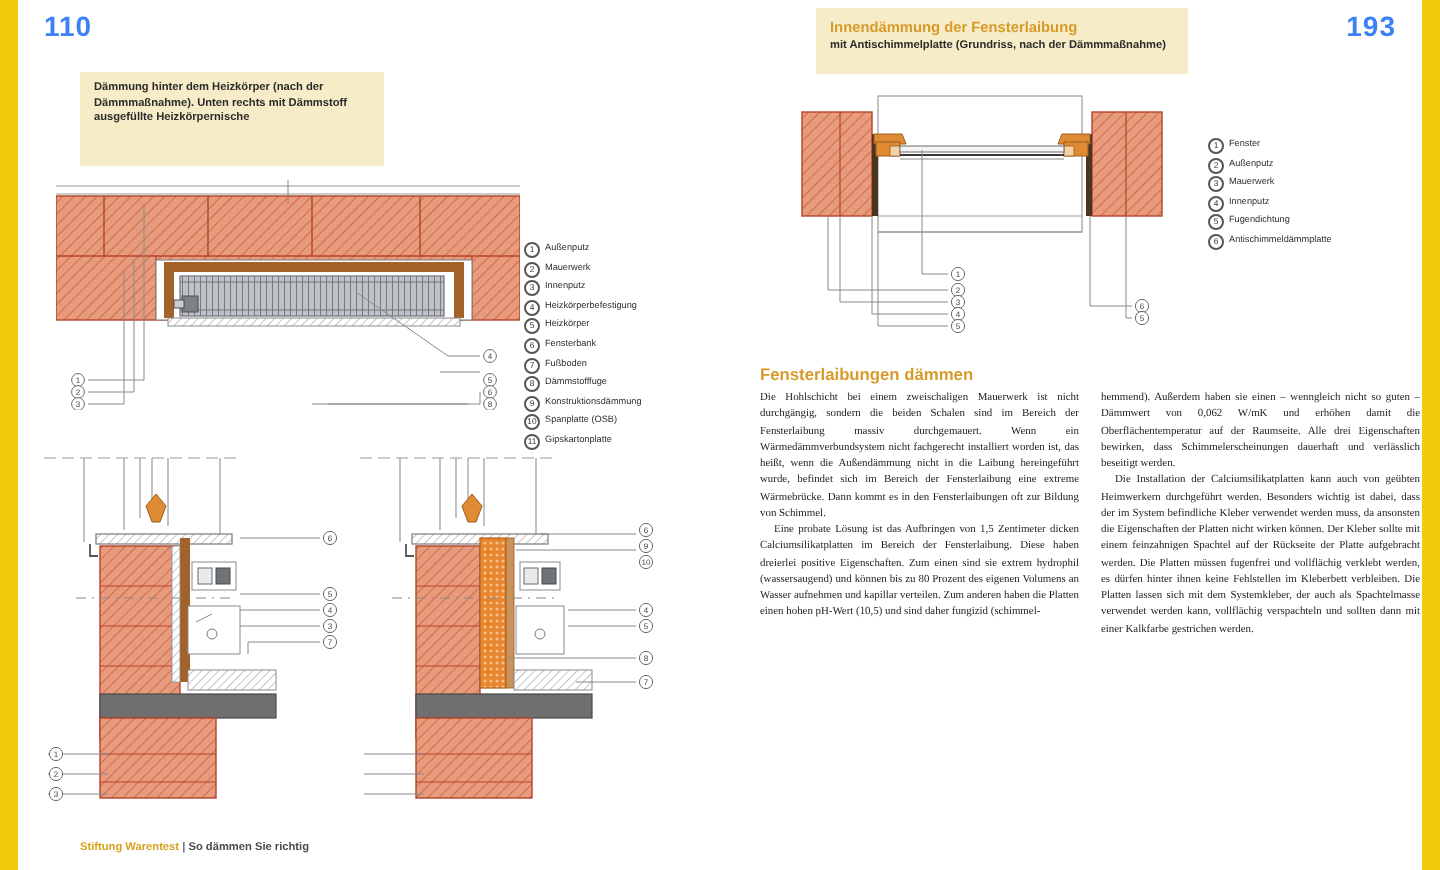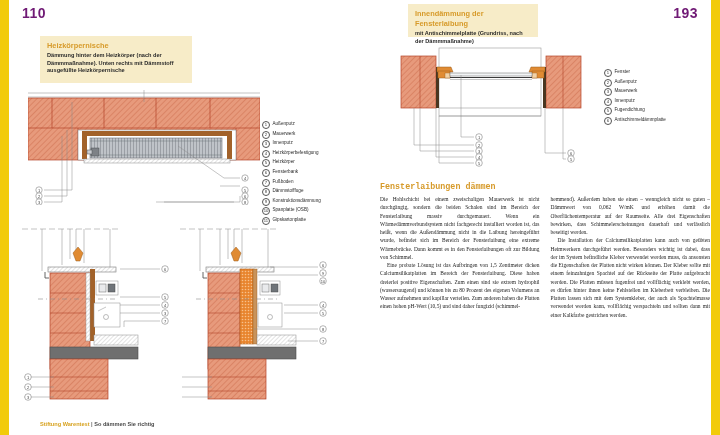--- a/index.html
+++ b/index.html
@@ -8,30 +8,30 @@
     font-family:"Liberation Sans", sans-serif;
     position:relative;
   }
   .page{position:absolute;inset:0;}
 
   
   .bar-left{position:absolute;left:0;top:0;width:9px;height:435px;background:#f2cb0a;}
   .bar-right{position:absolute;right:0;top:0;width:9px;height:435px;background:#f2cb0a;}
 
   
-  .folio{position:absolute;font-weight:bold;font-size:14px;color:#701a75;letter-spacing:.5px;}
+  .folio{position:absolute;font-weight:bold;font-size:14px;color:#3b82f6;letter-spacing:.5px;}
   .folio-left{left:22px;top:5px;}
   .folio-right{right:22px;top:5px;}
 
   
   .capbox{position:absolute;background:#f7ecc8;padding:5px 7px 6px 7px;box-sizing:border-box;}
   .capbox .cap-title{color:#d79b2b;font-weight:bold;font-size:7.4px;line-height:10px;margin-bottom:1px;}
   .capbox .cap-body{color:#2b2b2b;font-weight:bold;font-size:5.6px;line-height:7.6px;}
   #capbox-left{left:40px;top:36px;width:152px;height:47px;}
-  #capbox-right{left:408px;top:4px;width:130px;height:33px;}
+  #capbox-right{left:408px;top:4px;width:186px;height:33px;}
 
   
   .legend{position:absolute;}
   .legend .li{display:flex;align-items:flex-start;gap:2.5px;margin-bottom:1.6px;}
   .legend .num{
     width:6px;height:6px;border:0.5px solid #555;border-radius:50%;
     font-size:4.2px;line-height:5.6px;text-align:center;color:#333;flex:0 0 auto;
   }
   .legend .lbl{font-size:4.6px;line-height:6px;color:#2b2b2b;white-space:nowrap;}
   #legend-left{left:262px;top:121px;}
@@ -40,21 +40,21 @@
   
   .fig{position:absolute;}
   #fig-top-left{left:28px;top:90px;}
   #fig-bottom-left{left:20px;top:225px;}
   #fig-right{left:398px;top:45px;}
 
   
   .article{position:absolute;left:380px;top:182px;width:330px;}
   .art-h{
     color:#d79b2b;font-weight:bold;font-size:8.4px;line-height:11px;margin:0 0 2px 0;
-    font-family:Liberation Mono, monospace;
+    font-family:Liberation Sans, sans-serif;
   }
   .cols{display:flex;gap:11px;}
   .col{width:160px;}
   .col p{
     margin:0;font-family:"Liberation Serif", serif;font-size:5.45px;line-height:8.25px;
     color:#1d1d1d;text-align:justify;
   }
   .col p.indent{text-indent:7px;}
 
   
@@ -68,21 +68,20 @@
 
 <div class="page">
 
   <div class="bar-left"></div>
   <div class="bar-right"></div>
 
   <div class="folio folio-left">110</div>
   <div class="folio folio-right">193</div>
 
   <div class="capbox" id="capbox-left">
-    <div class="cap-title">Heizkörpernische</div>
     <div class="cap-body">Dämmung hinter dem Heizkörper (nach der Dämmmaßnahme). Unten rechts mit Dämmstoff ausgefüllte Heizkörpernische</div>
   </div>
 
   <div class="fig" id="fig-top-left">
     <svg width="232" height="115" viewBox="0 0 232 115">
       <defs>
         <pattern id="brickHatch" width="4" height="4" patternUnits="userSpaceOnUse" patternTransform="rotate(45)">
           <rect width="4" height="4" fill="#e79a7c"></rect>
           <line x1="0" y1="0" x2="0" y2="4" stroke="#c25a38" stroke-width="0.7"></line>
         </pattern>

